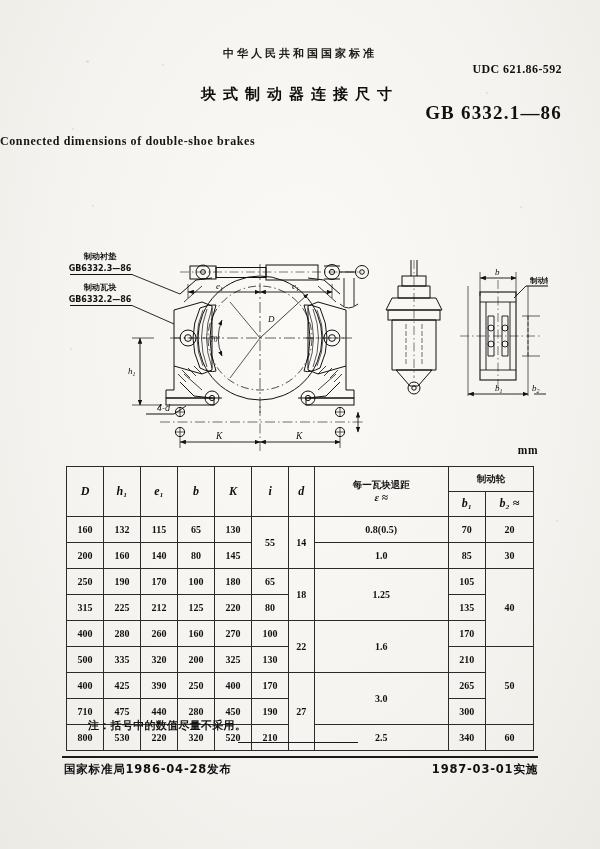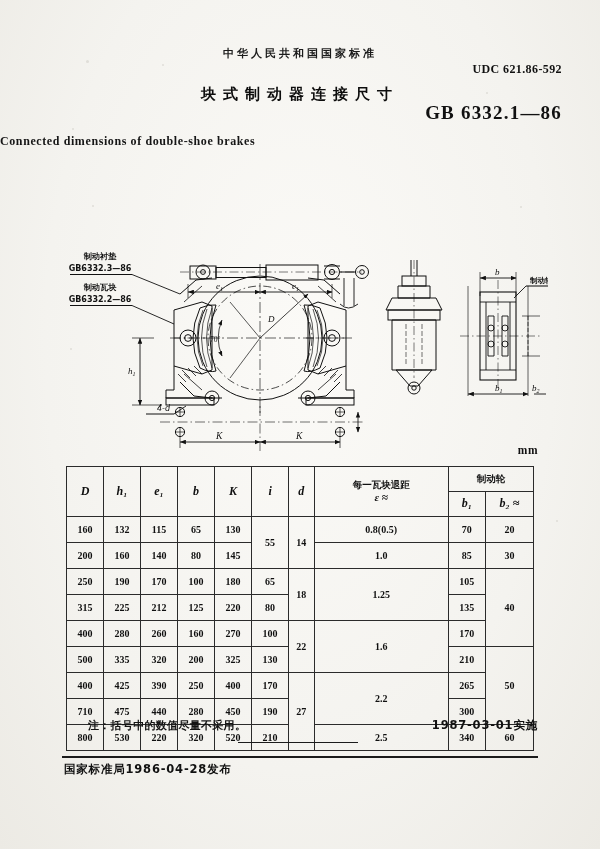--- a/index.html
+++ b/index.html
@@ -91,21 +91,21 @@
   
   .footrule{
     position:absolute;left:62px;right:62px;top:756px;height:0;
     border-top:2px solid #1b1b1b;
   }
   .foot-l{
     position:absolute;left:64px;top:762px;font-size:11.5px;font-weight:bold;
     font-family:"DejaVu Sans",sans-serif;letter-spacing:.8px;
   }
   .foot-r{
-    position:absolute;right:62px;top:718px;font-size:11.5px;font-weight:bold;
+    position:absolute;right:62px;top:762px;font-size:11.5px;font-weight:bold;
     font-family:"DejaVu Sans",sans-serif;letter-spacing:.8px;
   }
 </style>
 </head>
 <body>
 
 <div class="page">
 
   <div class="speck" style="left:86px;top:60px;width:3px;height:3px;"></div>
   <div class="speck" style="left:162px;top:64px;width:2px;height:2px;"></div>
@@ -409,21 +409,21 @@
           <td rowspan="3">50</td>
         </tr>
         <tr>
           <td>400</td>
           <td>425</td>
           <td>390</td>
           <td>250</td>
           <td>400</td>
           <td>170</td>
           <td rowspan="3">27</td>
-          <td rowspan="2">2.2</td>
+          <td rowspan="2">3.0</td>
           <td>265</td>
         </tr>
         <tr>
           <td>710</td>
           <td>475</td>
           <td>440</td>
           <td>280</td>
           <td>450</td>
           <td>190</td>
           <td>300</td>

